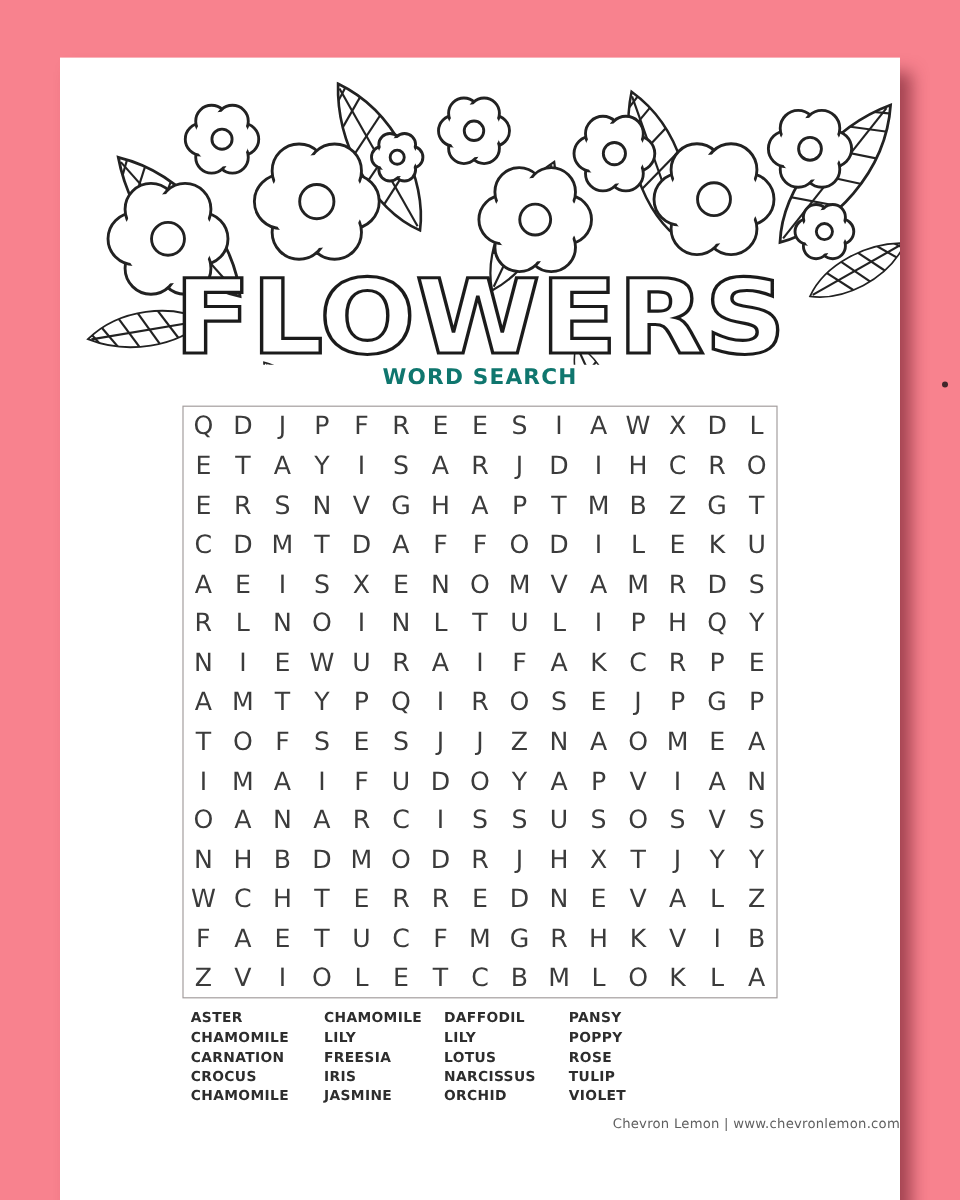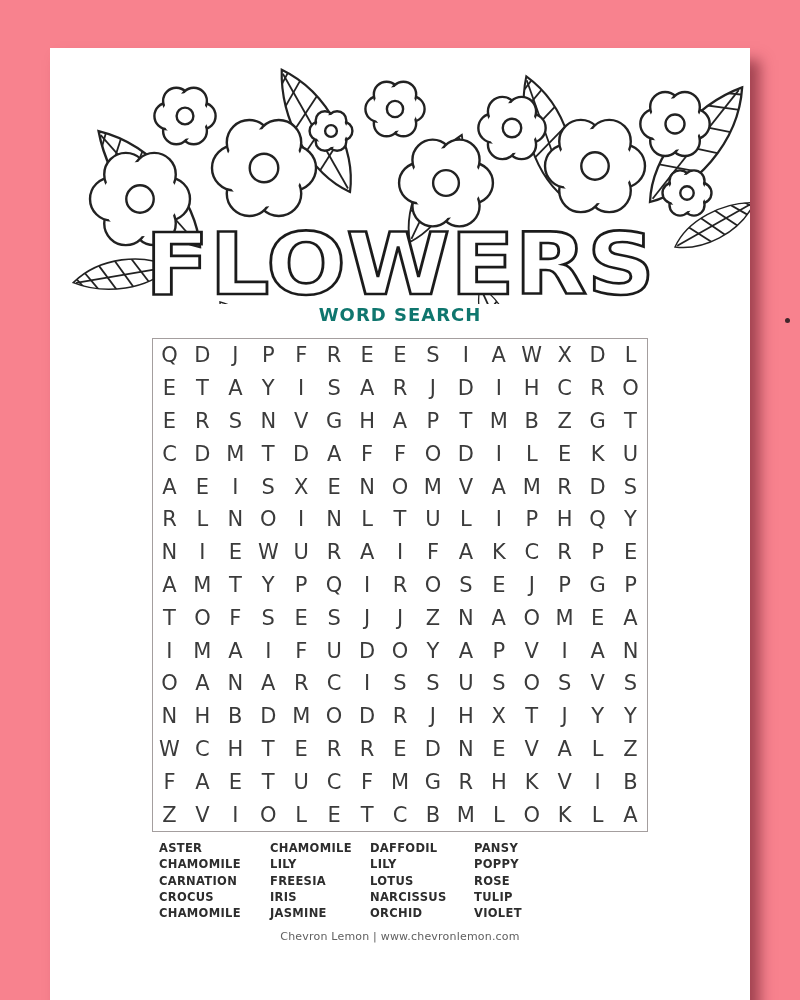--- a/index.html
+++ b/index.html
@@ -30,21 +30,21 @@
   }
   .words{
     margin-top:8px;padding-left:109px;
     display:grid;grid-template-columns:111px 100px 104px auto;
   }
   .word{
     font-size:11.5px;line-height:16.3px;font-weight:bold;
     letter-spacing:0.3px;color:#2d2d2d;
   }
   .footer{
-    margin-top:9px;text-align:center;
+    margin-top:9px;text-align:right;
     font-size:11px;color:#606060;letter-spacing:0.2px;
   }
   .stray-dot{
     position:absolute;left:785px;top:318px;width:5px;height:5px;
     background:#41262b;border-radius:50%;
   }
 </style>
 </head>
 <body>
 

